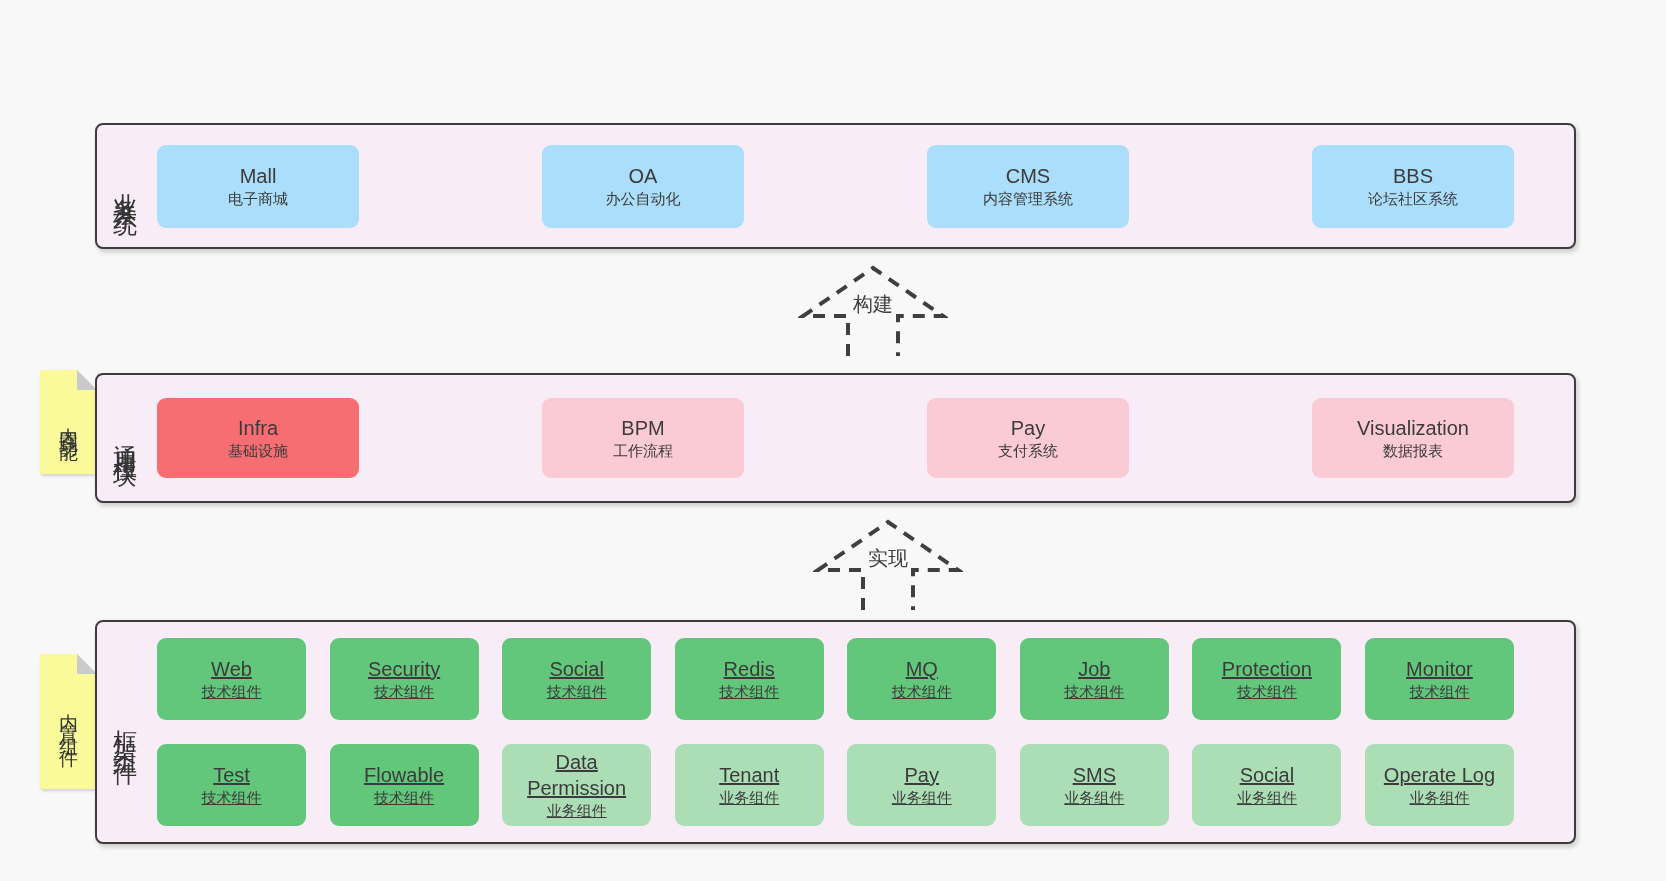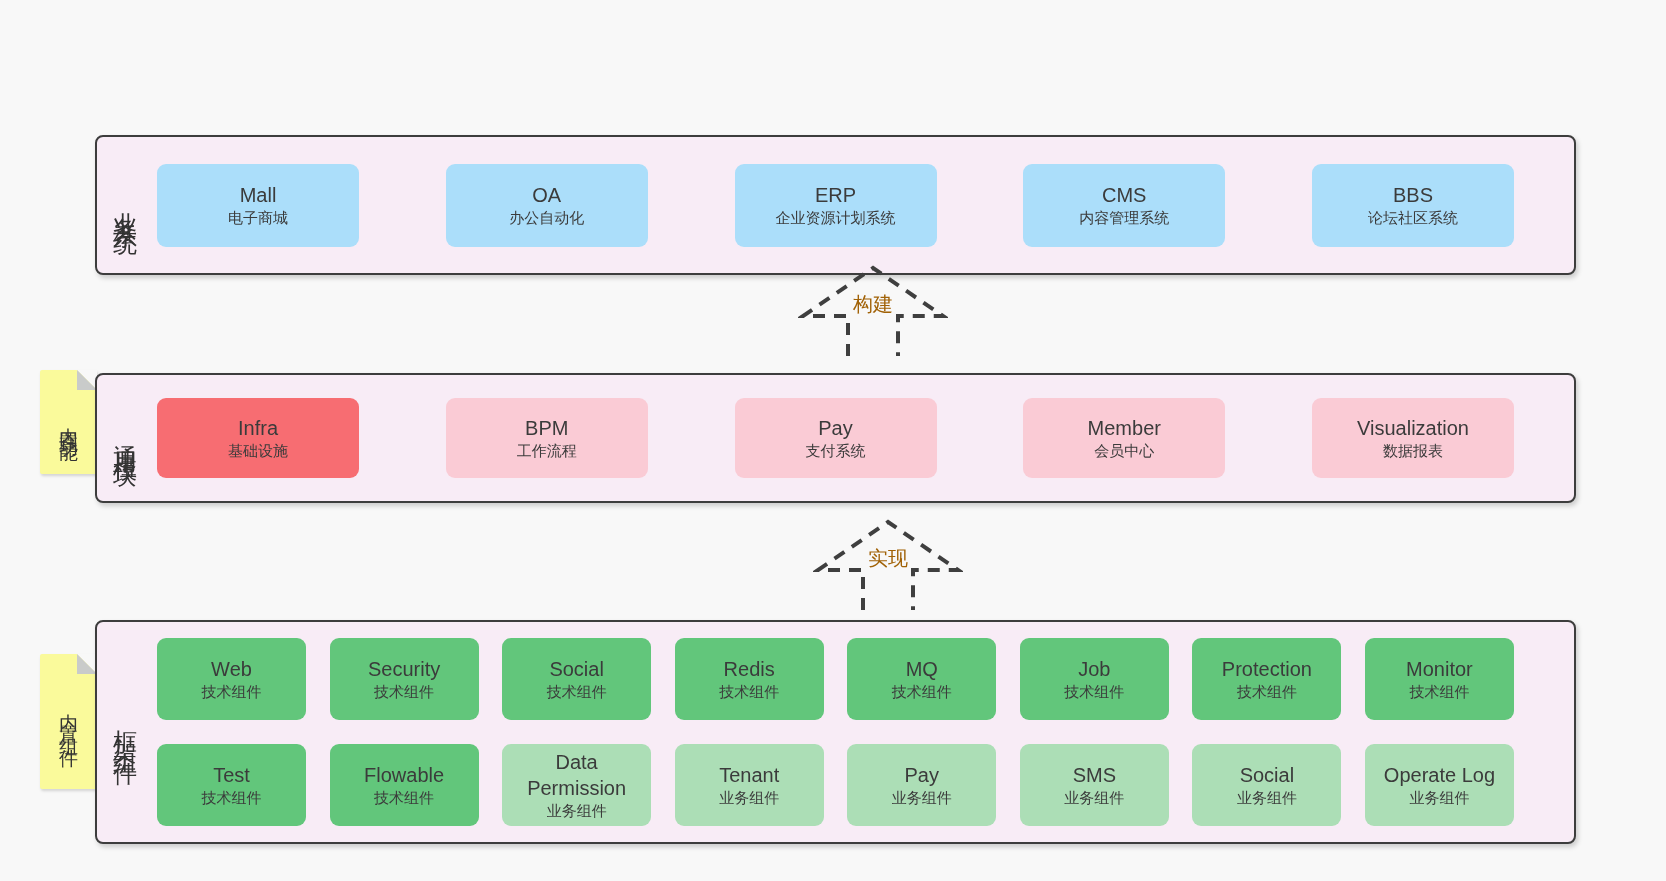--- a/index.html
+++ b/index.html
@@ -15,21 +15,21 @@
   .layer{
     position:absolute;left:95px;width:1481px;
     background:var(--container_bg,#F8ECF6);
     border:2px solid var(--container_border,#3D3D3D);
     border-radius:8px;
     box-shadow:2px 3px 5px rgba(0,0,0,0.18);
     display:flex;align-items:stretch;
     box-sizing:border-box;
     z-index:2;
   }
-  .layer1{top:123px;height:140px;margin-top:12px;}
+  .layer1{top:123px;height:126px;}
   .layer2{top:373px;height:130px;}
   .layer3{top:620px;height:224px;}
 
   .v-label{
     width:56px;display:flex;align-items:center;justify-content:center;
     writing-mode:vertical-rl;text-orientation:upright;
     font-size:24px;letter-spacing:6px;color:#333;
     flex:none;
   }
   .layer3 .v-label{letter-spacing:11px;}
@@ -40,21 +40,21 @@
 
   
   .box{
     display:flex;flex-direction:column;align-items:center;justify-content:center;
     border-radius:9px;text-align:center;line-height:1.32;
     box-sizing:border-box;padding:2px 6px;
   }
   .row6 .box{width:202px;}
   .layer1 .box{height:83px;}
   .layer2 .box{height:80px;}
-  .row8 .box{width:149px;height:82px;}
+  .row8 .box{width:149px;height:82px;text-decoration:underline;}
   .box .en{font-size:20px;}
   .box .zh{font-size:15px;}
   .box.blue{background:var(--blue,#ABDEFA);}
   .box.red{background:var(--red,#F76D72);}
   .box.pink{background:var(--pink,#FACBD5);}
   .box.green{background:var(--green,#62C67B);}
   .box.lightgreen{background:var(--lightgreen,#ACDEB6);}
 
   
   .note{
@@ -86,43 +86,39 @@
   .arrow1{left:798px;top:264px;}
   .arrow2{left:813px;top:518px;}
   .arrow svg{position:absolute;inset:0;}
   .arrow polyline{
     fill:none;stroke:#3F3F3F;stroke-width:4;
     stroke-dasharray:12 9;
   }
   .arrow-label{
     position:absolute;left:50%;top:40px;transform:translate(-50%,-50%);
     background:var(--page_bg,#F8F8F8);
-    padding:1px 3px;font-size:20px;color:#a16207;white-space:nowrap;
+    padding:1px 3px;font-size:20px;color:#404040;white-space:nowrap;
   }
 </style>
 </head>
 <body>
 
 <div class="stage">
 
   <section class="layer layer1">
     <div class="v-label">业务系统</div>
     <div class="rows">
       <div class="row row6">
           <div class="box blue">
             <div class="en">Mall</div>
             <div class="zh">电子商城</div>
           </div>
           <div class="box blue">
             <div class="en">OA</div>
             <div class="zh">办公自动化</div>
-          </div>
-          <div class="box blue">
-            <div class="en">ERP</div>
-            <div class="zh">企业资源计划系统</div>
           </div>
           <div class="box blue">
             <div class="en">CMS</div>
             <div class="zh">内容管理系统</div>
           </div>
           <div class="box blue">
             <div class="en">BBS</div>
             <div class="zh">论坛社区系统</div>
           </div>
         </div>
@@ -151,24 +147,20 @@
           </div>
           <div class="box pink">
             <div class="en">BPM</div>
             <div class="zh">工作流程</div>
           </div>
           <div class="box pink">
             <div class="en">Pay</div>
             <div class="zh">支付系统</div>
           </div>
           <div class="box pink">
-            <div class="en">Member</div>
-            <div class="zh">会员中心</div>
-          </div>
-          <div class="box pink">
             <div class="en">Visualization</div>
             <div class="zh">数据报表</div>
           </div>
         </div>
     </div>
   </section>
 
   <div class="arrow arrow2">
     <svg viewBox="0 0 150 96">
       <polyline points="50,92 50,52 5,52 75,4 145,52 100,52 100,92"></polyline>

